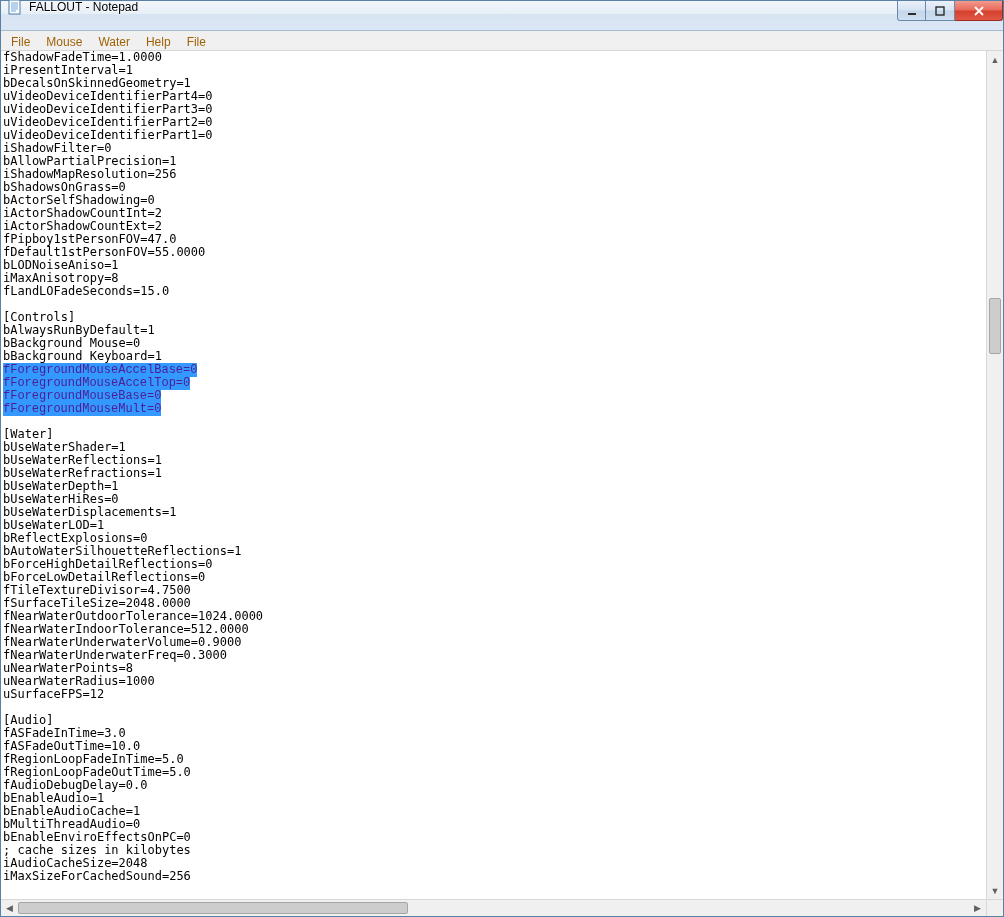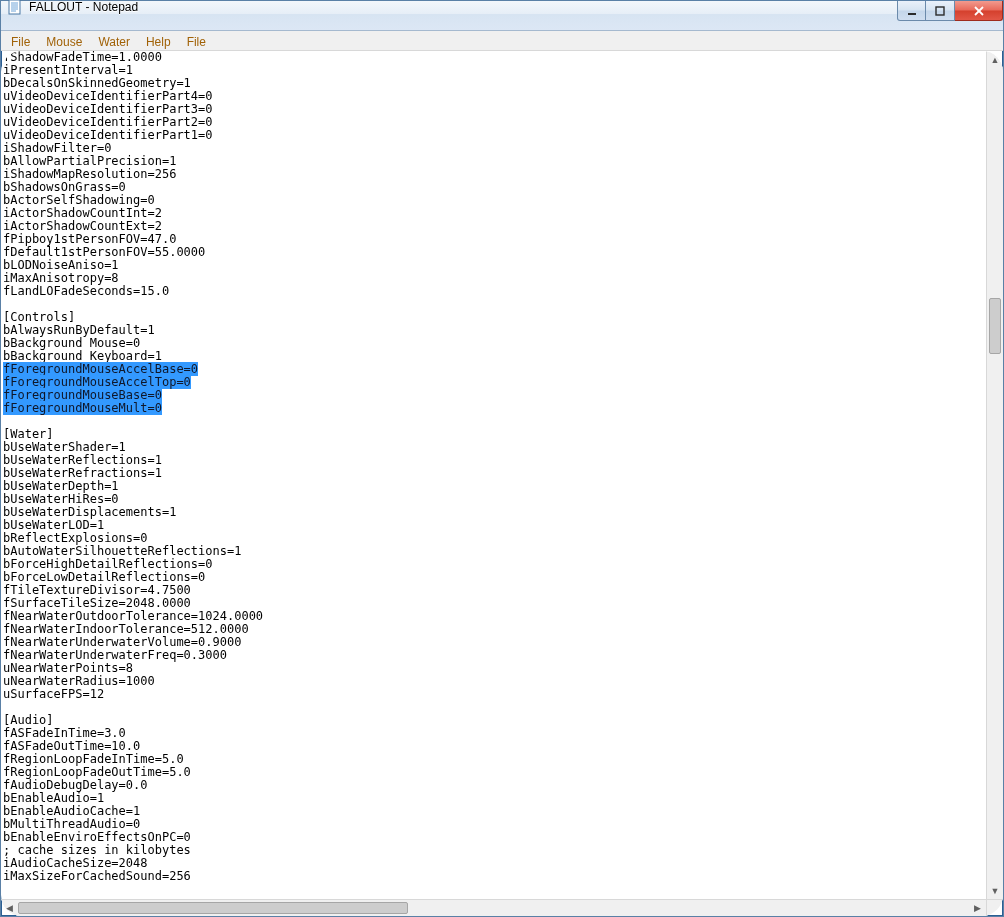--- a/index.html
+++ b/index.html
@@ -81,40 +81,40 @@
     font-size: 12px;
     line-height: 18px;
     cursor: default;
   }
 
   .client {
     flex: 1 1 auto;
     position: relative;
     overflow: hidden;
     background: #fff;
-    border-radius: 21px;
   }
   .editor {
     position: absolute;
     left: 0; top: 0; right: 17px; bottom: 17px;
     overflow: hidden;
     padding: 0 2px;
   }
   .editor pre {
     margin: 0;
     font-family: Consolas, "Lucida Console", monospace;
     font-size: 12px;
     line-height: 13px;
     white-space: pre;
     color: #000;
   }
   .editor pre .line { display: block; height: 13px; }
   .editor pre .sel {
     background: #3399ff;
-    color: #0f172a;
+    color: #4c1d95;
+    font-family: Liberation Mono, monospace;
   }
 
   .vscroll {
     position: absolute;
     right: 0; top: 0; bottom: 17px;
     width: 17px;
     background: #f0f0f0;
     border-left: 1px solid #d8d8d8;
   }
   .vscroll .arrow {

